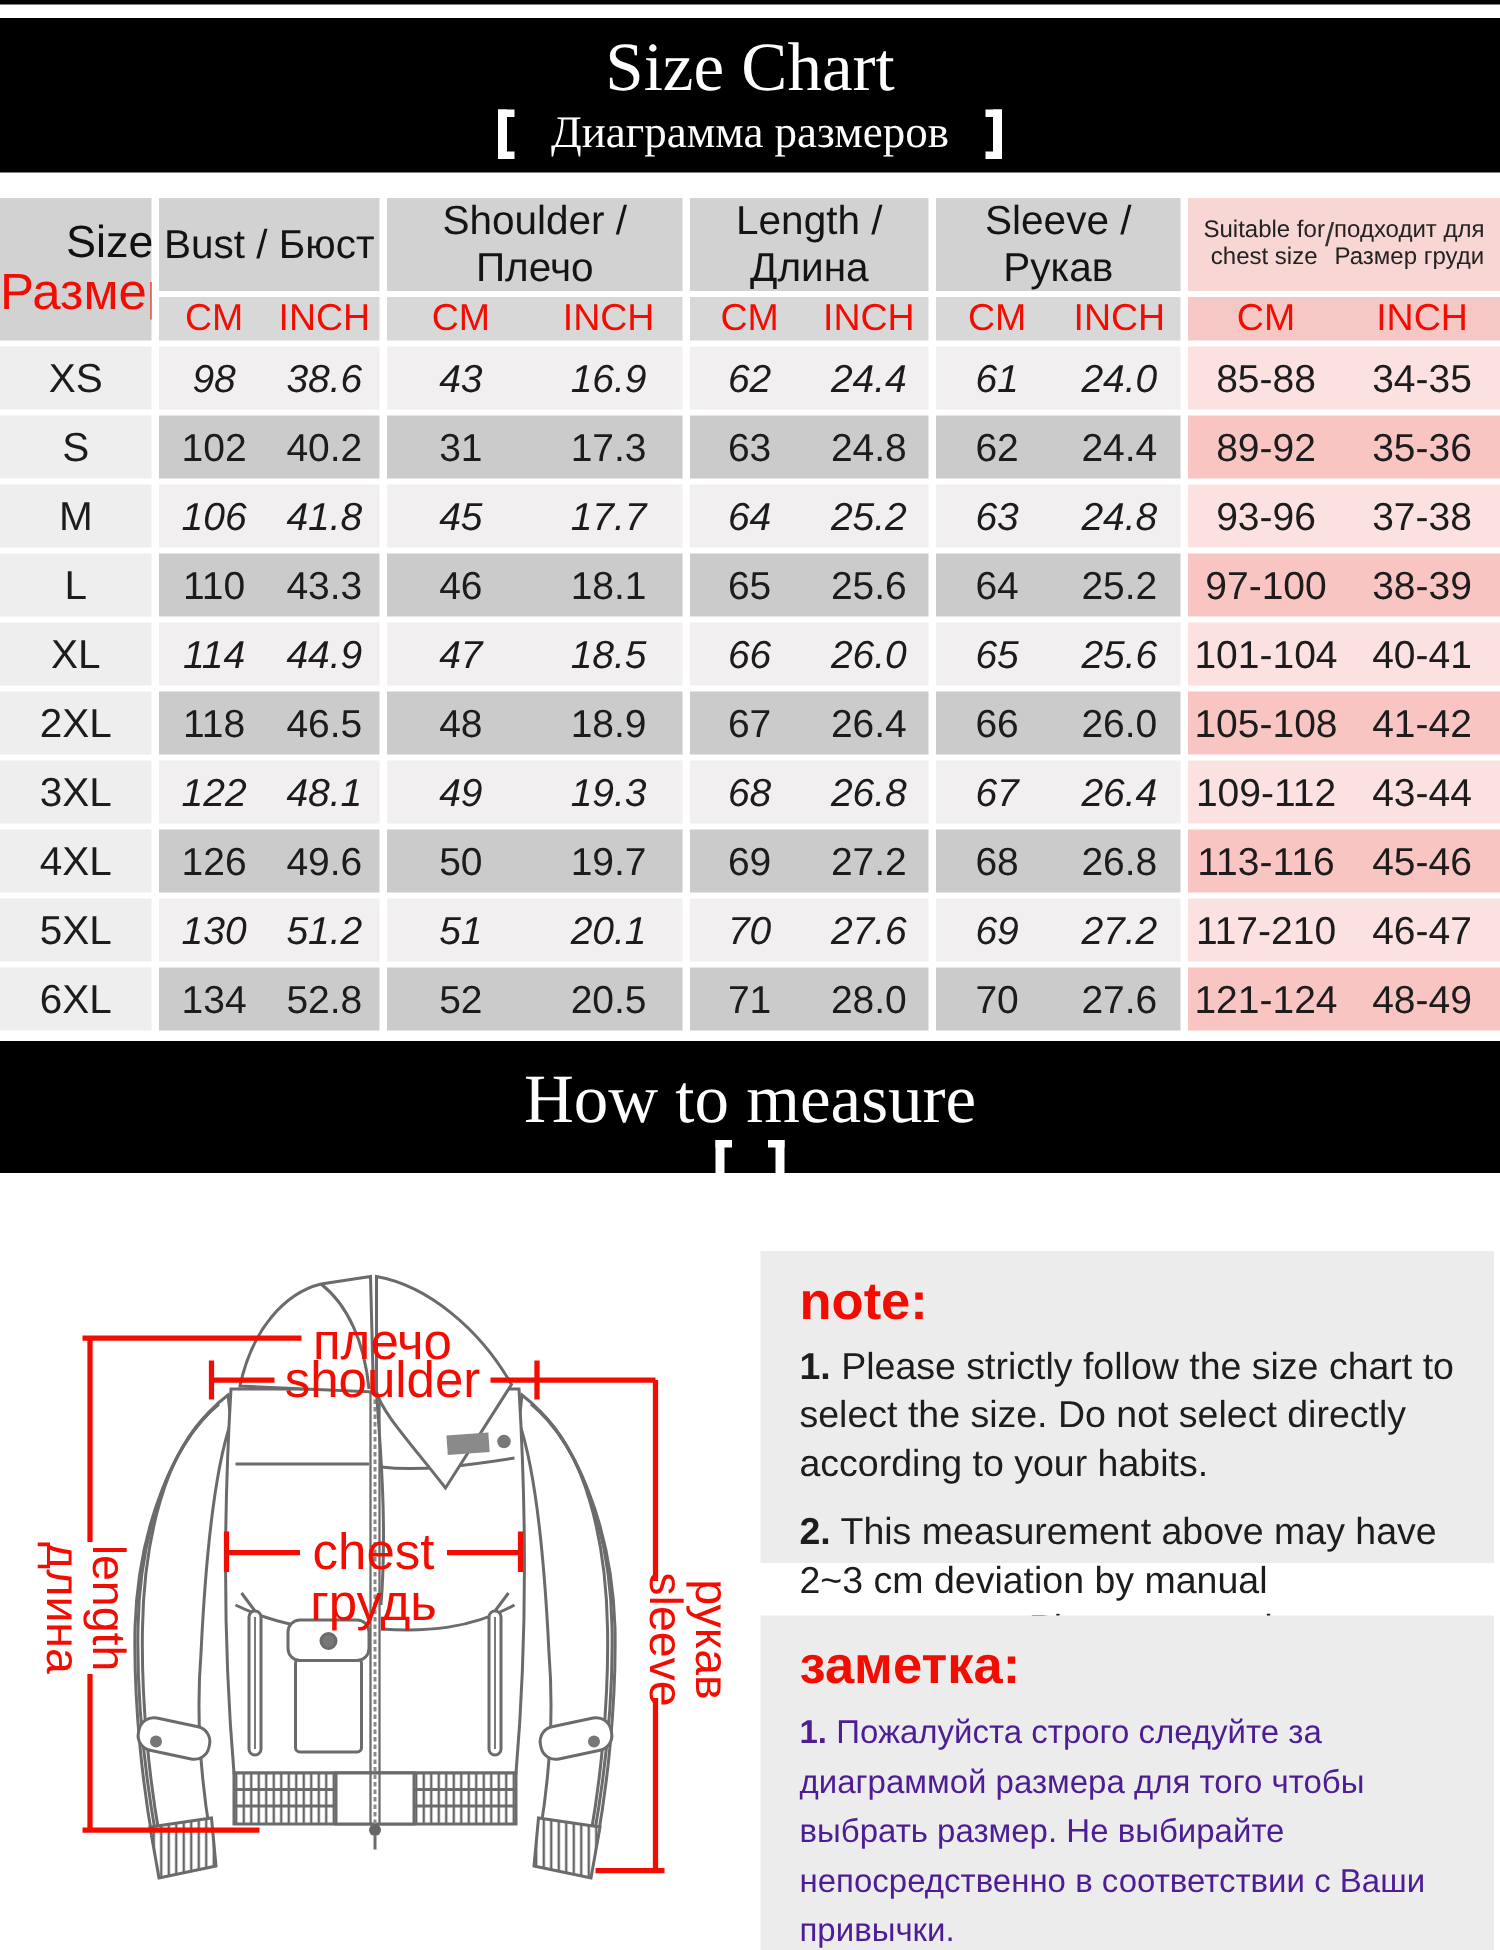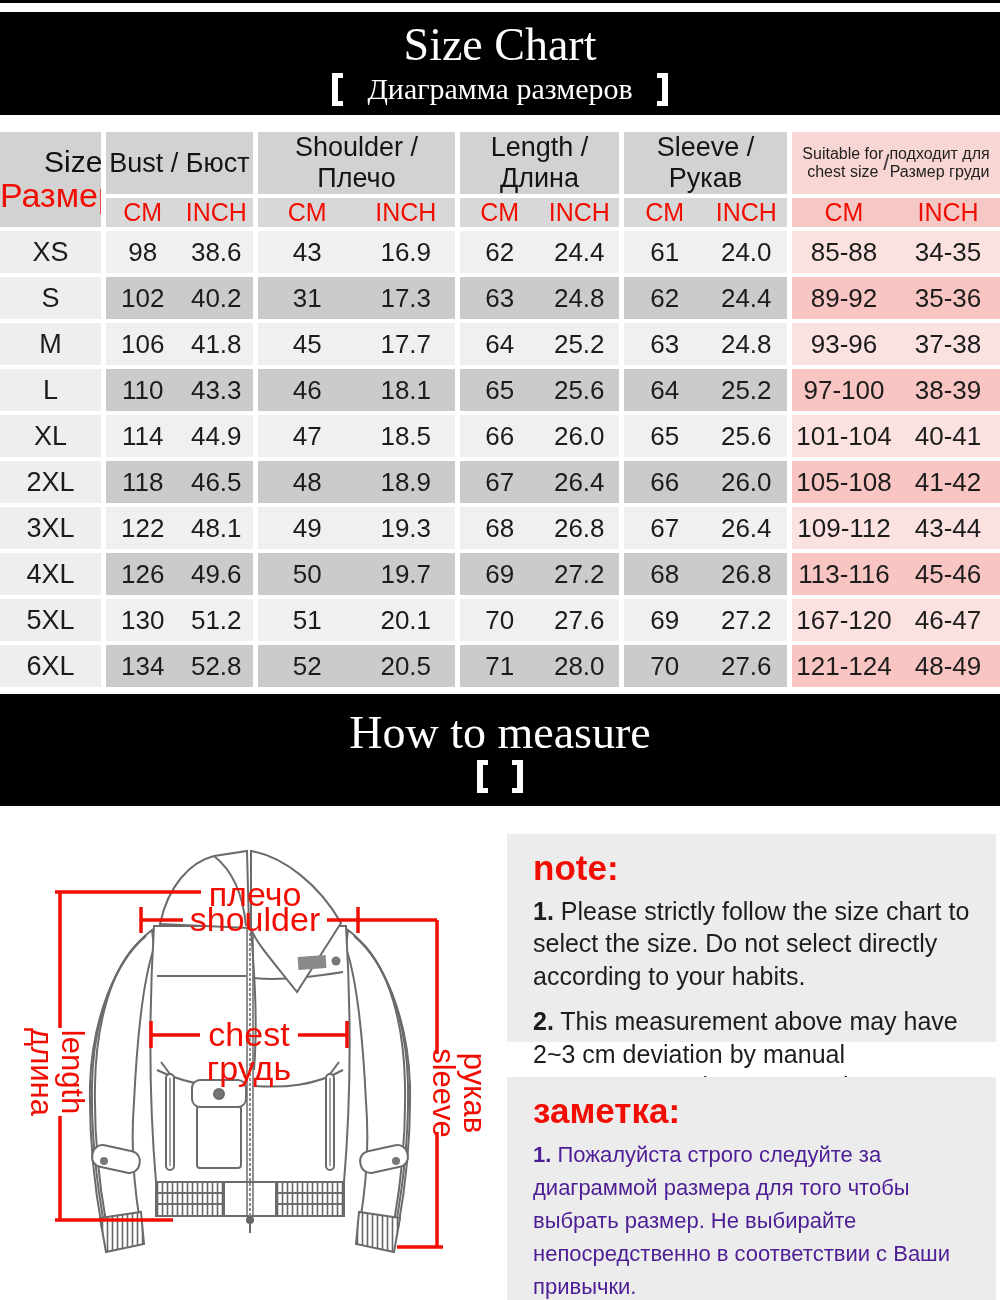--- a/index.html
+++ b/index.html
@@ -3,43 +3,43 @@
 <meta charset="utf-8">
 <style>
   html,body{margin:0;padding:0;background:#fff;font-family:"Liberation Sans",sans-serif;}
   .canvas{position:relative;width:1000px;height:1300px;background:#fff;overflow:hidden;}
 
   .topline{position:absolute;left:0;top:0;width:1000px;height:3px;background:#000;}
 
   .banner{position:absolute;left:0;width:1000px;background:#000;color:#fff;text-align:center;
           font-family:"Liberation Serif",serif;}
   #banner1{top:12px;height:103px;}
-  #banner2{top:694px;height:112px;text-align:center;}
+  #banner2{top:694px;height:88px;text-align:center;}
   .banner .title{font-size:46px;line-height:1.05;margin-top:9px;}
   #banner2 .title{margin-top:15px;}
   .banner .subtitle{font-size:30px;margin-top:3px;display:flex;align-items:center;justify-content:center;gap:24px;}
   .bracket{display:inline-block;width:11px;height:33px;box-sizing:border-box;}
   .bracket.l{border-left:6px solid #fff;border-top:5px solid #fff;border-bottom:5px solid #fff;}
   .bracket.r{border-right:6px solid #fff;border-top:5px solid #fff;border-bottom:5px solid #fff;}
 
   table#size-table{position:absolute;left:-5px;top:128px;width:1010px;table-layout:fixed;
                    border-collapse:separate;border-spacing:5px 4px;}
   #size-table th,#size-table td{padding:0;text-align:center;vertical-align:middle;overflow:hidden;font-weight:normal;}
   .ghead{background:#d2d2d2;font-size:27px;color:#141414;height:44px;}
   .size-head{background:#d2d2d2;}
   .size-head .en{display:block;font-size:30px;color:#111;line-height:1.1;padding-left:44px;}
   .size-head .ru{display:block;font-size:34px;color:#f20d02;line-height:1.05;}
   .unit-row th{height:29px;background:#d8d8d8;color:#f20d02;font-size:25px;}
   th.unit-pink{background:#f5c8c6;}
   th.suit-head{background:#f8d6d4;font-size:16px;line-height:1.1;color:#222;}
-  .suit-wrap{display:flex;align-items:center;justify-content:center;gap:0;}
+  .suit-wrap{display:flex;justify-content:center;gap:0;}
   .suit-slash{font-size:22px;color:#333;}
   tbody td{height:42px;font-size:26px;color:#1c1c1c;}
   td.size-cell{background:#efeeef;font-size:27px;}
-  .row-light .m-cell{background:#f1eff0;}
+  .row-light .m-cell{background:#f1eff0;font-style:italic;}
   .row-dark  .m-cell{background:#cbcbcb;}
   .row-light .p-cell{background:#fbe2e1;}
   .row-dark  .p-cell{background:#f8c5c3;}
   .pair{display:flex;width:100%;}
   .pair span{flex:1;text-align:center;}
 
   #jacket{position:absolute;left:0;top:830px;width:500px;height:470px;}
 
   .note-box{position:absolute;left:507px;width:489px;background:#edecec;
             padding:16px 26px;box-sizing:border-box;}
@@ -418,21 +418,21 @@
             </div>
           </td>
           <td class="m-cell">
             <div class="pair">
               <span>69</span>
               <span>27.2</span>
             </div>
           </td>
           <td class="p-cell">
             <div class="pair">
-              <span>167-120</span>
+              <span>117-210</span>
               <span>46-47</span>
             </div>
           </td>
         </tr>
         <tr class="row-dark">
           <td class="size-cell">6XL</td>
           <td class="m-cell">
             <div class="pair">
               <span>134</span>
               <span>52.8</span>

